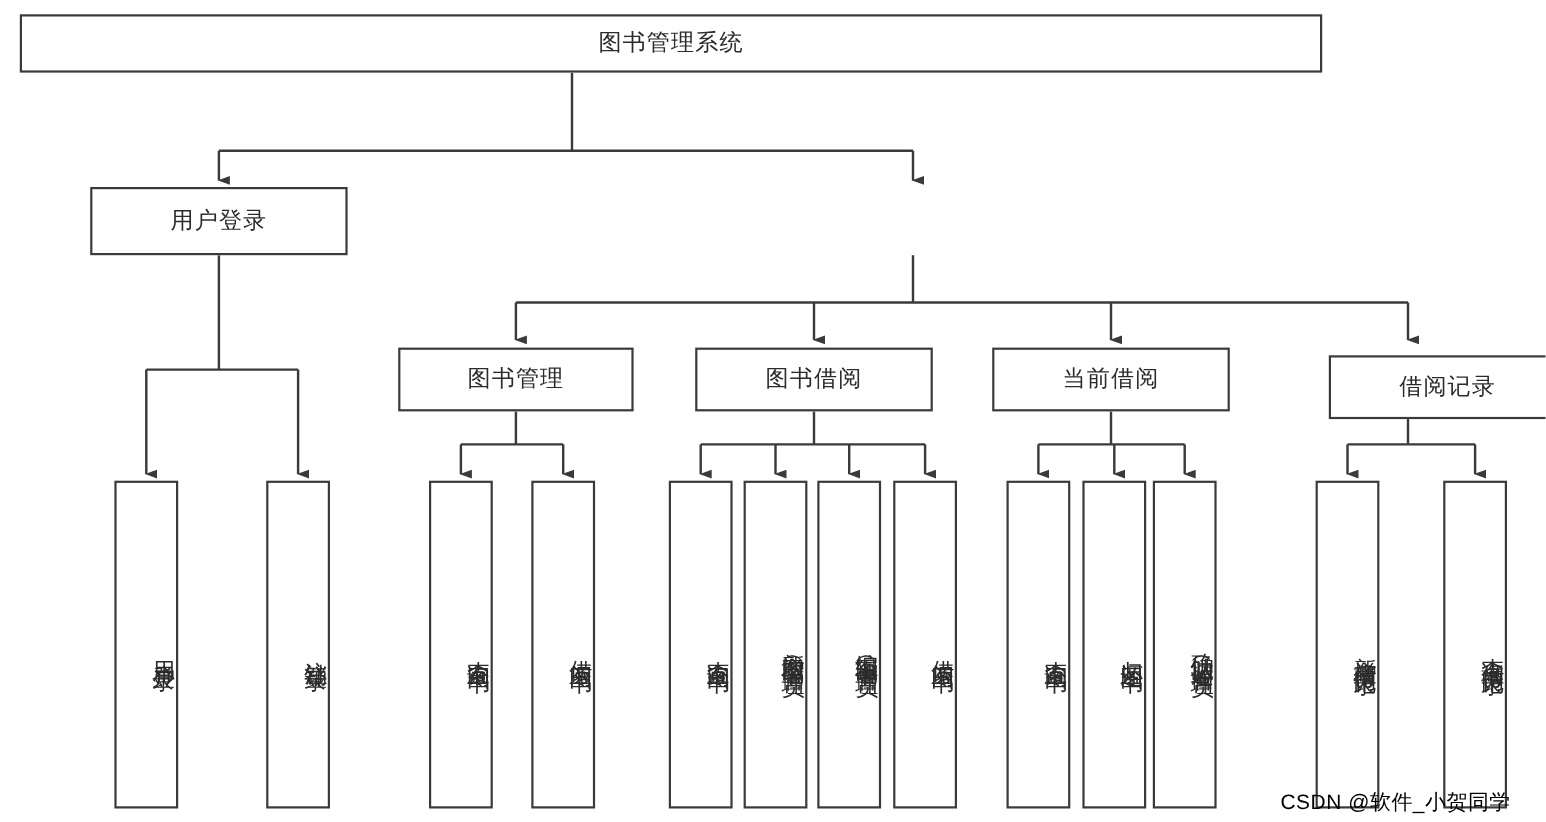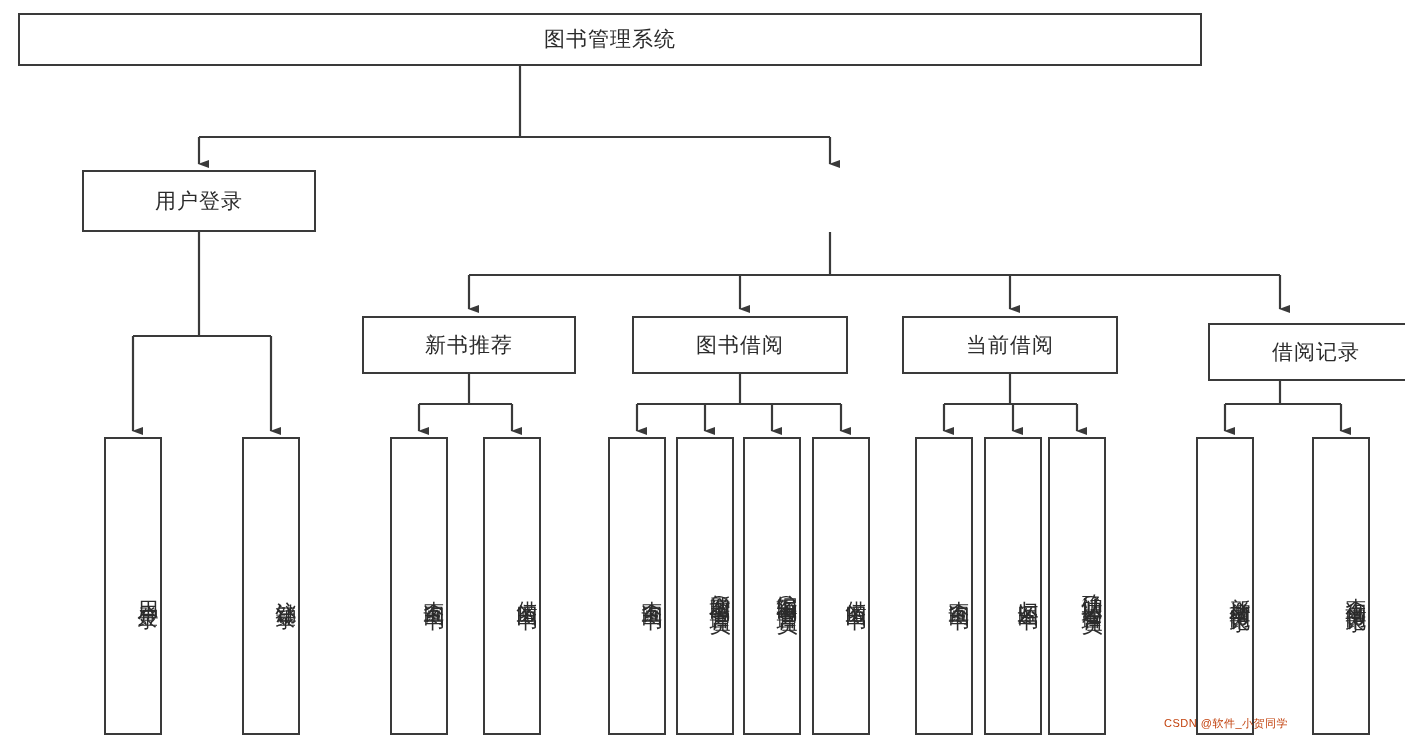--- a/index.html
+++ b/index.html
@@ -53,22 +53,22 @@
     justify-content: center;
   }
   .node-label {
     display: block;
     white-space: pre-wrap;
   }
   .watermark {
     position: absolute;
     left: 1164px;
     top: 716px;
-    font-size: 11px;
-    color: #c2410c;
+    font-size: 19px;
+    color: #000000;
     letter-spacing: 0.5px;
     white-space: nowrap;
     pointer-events: none;
   }
 </style>
 </head>
 <body>
 
 <div id="diagram-root">
 
@@ -136,21 +136,21 @@
 
   <div class="node-box horizontal" style="left:18px; top:13px; width:1184px; height:53px;">
     <span class="node-label">图书管理系统</span>
   </div>
 
   <div class="node-box horizontal" style="left:82px; top:170px; width:234px; height:62px;">
     <span class="node-label">用户登录</span>
   </div>
 
   <div class="node-box horizontal" style="left:362px; top:316px; width:214px; height:58px;">
-    <span class="node-label">新书推荐</span>
+    <span class="node-label">图书管理</span>
   </div>
   <div class="node-box horizontal" style="left:632px; top:316px; width:216px; height:58px;">
     <span class="node-label">图书借阅</span>
   </div>
   <div class="node-box horizontal" style="left:902px; top:316px; width:216px; height:58px;">
     <span class="node-label">当前借阅</span>
   </div>
   <div class="node-box horizontal" style="left:1172px; top:323px; width:216px; height:58px;margin-left:36px;">
     <span class="node-label">借阅记录</span>
   </div>

